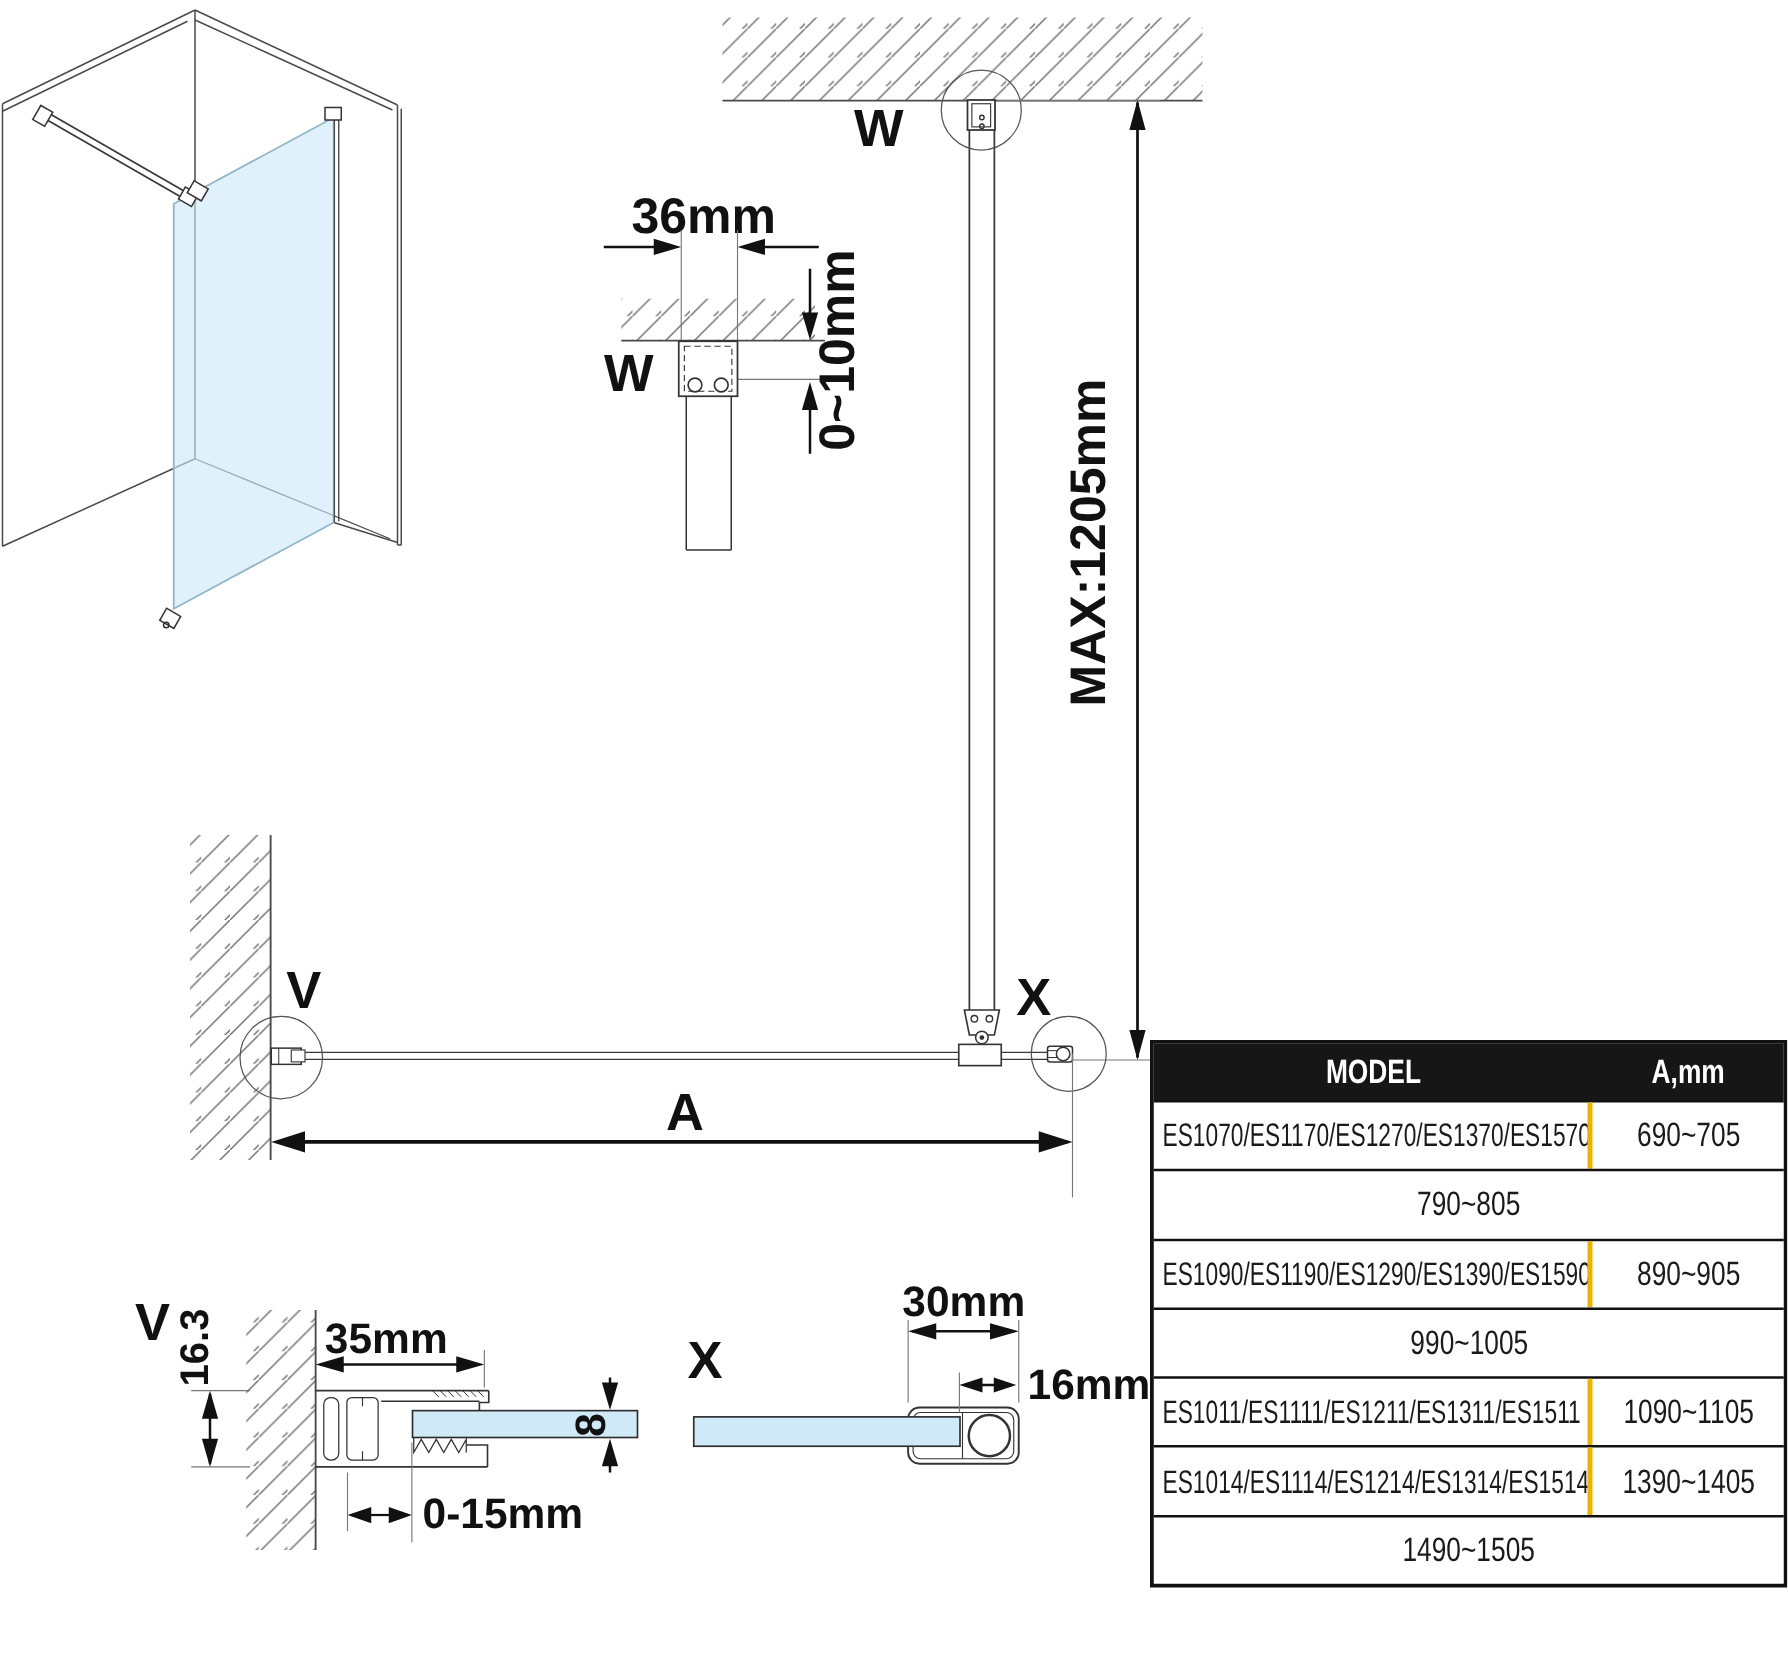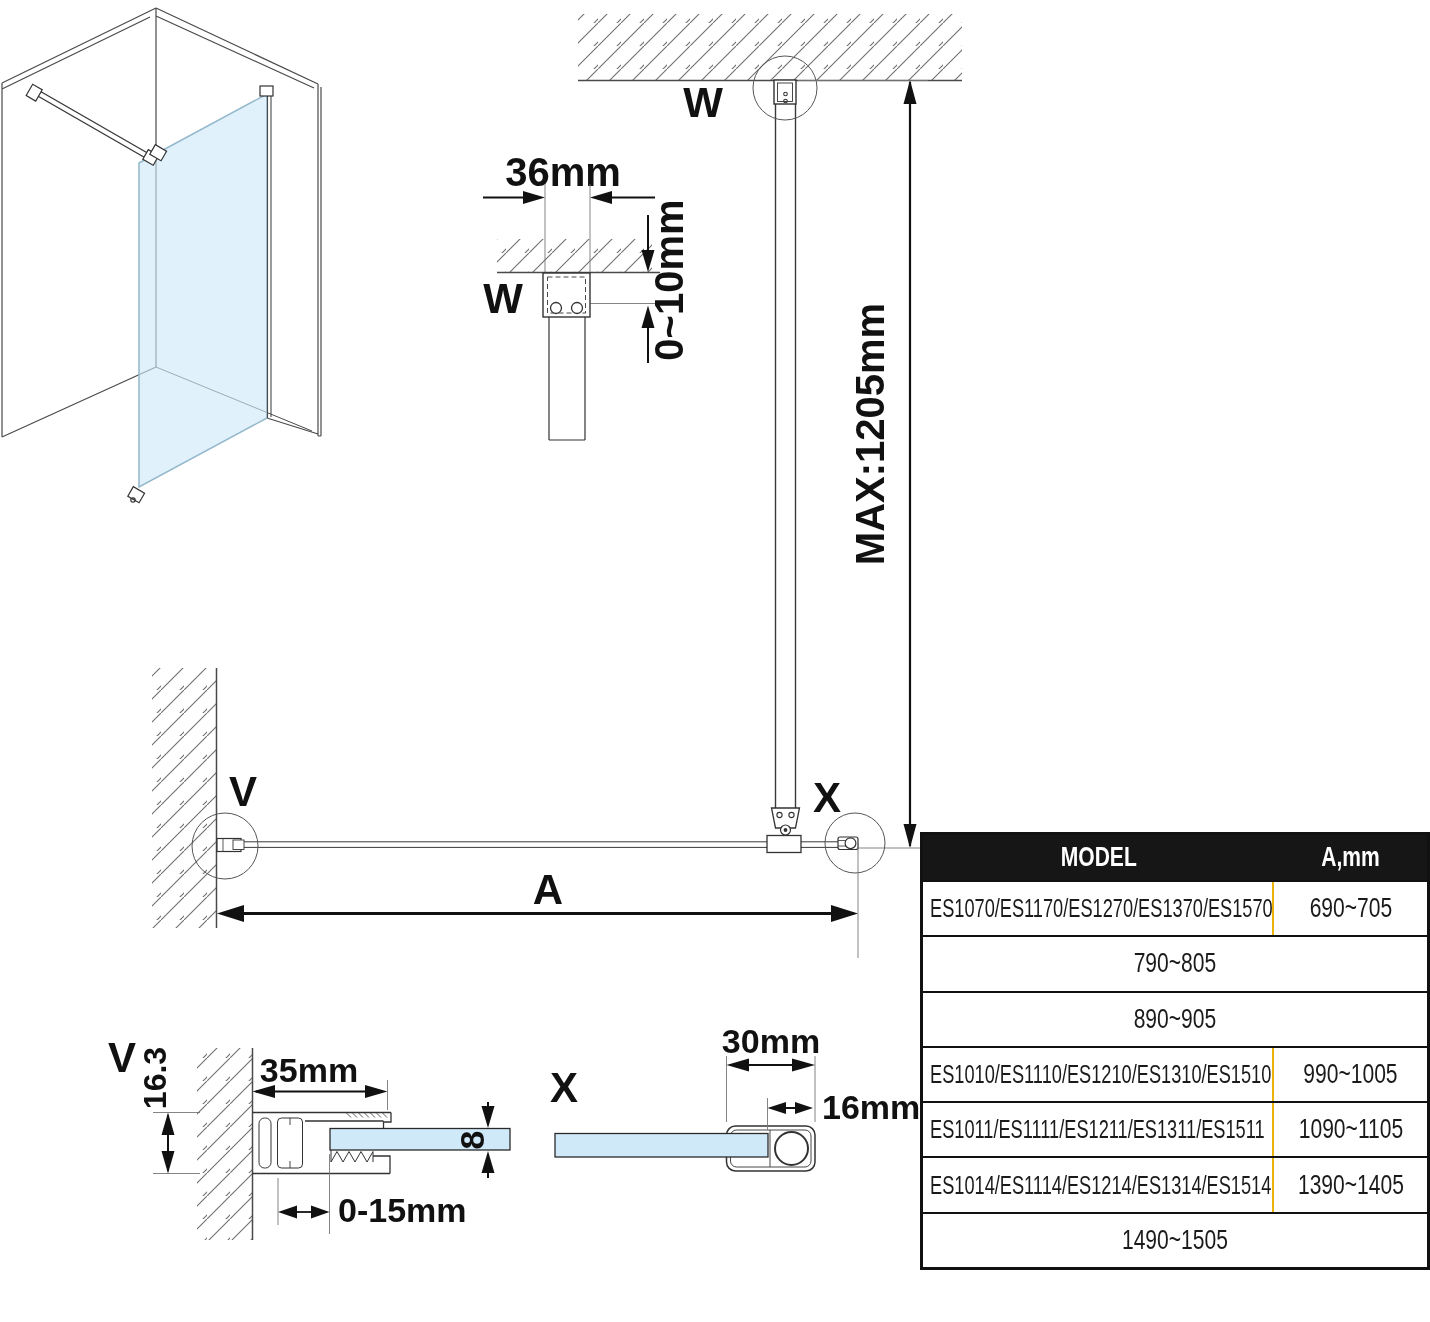--- a/index.html
+++ b/index.html
@@ -17,21 +17,21 @@
     position:absolute;left:920px;top:832px;width:510px;height:438px;
     box-sizing:border-box;border:3px solid #111;background:#fff;
     display:flex;flex-direction:column;
   }
   .spec-header{flex:none;height:45px;background:#161616;color:#fff;display:flex;}
   .spec-header .hc1{width:351px;display:flex;align-items:center;justify-content:center;}
   .spec-header .hc2{flex:1;display:flex;align-items:center;justify-content:center;}
   .spec-header span{font-size:27px;font-weight:bold;transform:scaleX(0.78);white-space:nowrap;}
   .spec-row{flex:1;display:flex;border-top:2px solid #111;min-height:0;}
   .spec-row .c1{
-    width:351px;box-sizing:border-box;border-right:2px solid #eab308;
+    width:351px;box-sizing:border-box;border-right:4px solid #eab308;
     display:flex;align-items:center;padding-left:7px;overflow:hidden;
   }
   .spec-row .c1 span{
     font-size:26px;color:#1a1a1a;white-space:nowrap;
     transform:scaleX(0.70);transform-origin:left center;
   }
   .spec-row .c2{flex:1;display:flex;align-items:center;justify-content:center;border-radius:16px;}
   .spec-row .c2 span{
     font-size:27px;color:#1a1a1a;white-space:nowrap;
     transform:scaleX(0.78);transform-origin:center center;
@@ -273,28 +273,28 @@
       <div class="c2">
           <span>690~705</span>
         </div>
     </div>
     <div class="spec-row">
       <div class="c2">
           <span>790~805</span>
         </div>
     </div>
     <div class="spec-row">
+      <div class="c1">
+          <span>ES1090/ES1190/ES1290/ES1390/ES1590</span>
+        </div>
       <div class="c2">
           <span>890~905</span>
         </div>
     </div>
     <div class="spec-row">
-      <div class="c1">
-          <span>ES1010/ES1110/ES1210/ES1310/ES1510</span>
-        </div>
       <div class="c2">
           <span>990~1005</span>
         </div>
     </div>
     <div class="spec-row">
       <div class="c1">
           <span>ES1011/ES1111/ES1211/ES1311/ES1511</span>
         </div>
       <div class="c2">
           <span>1090~1105</span>

